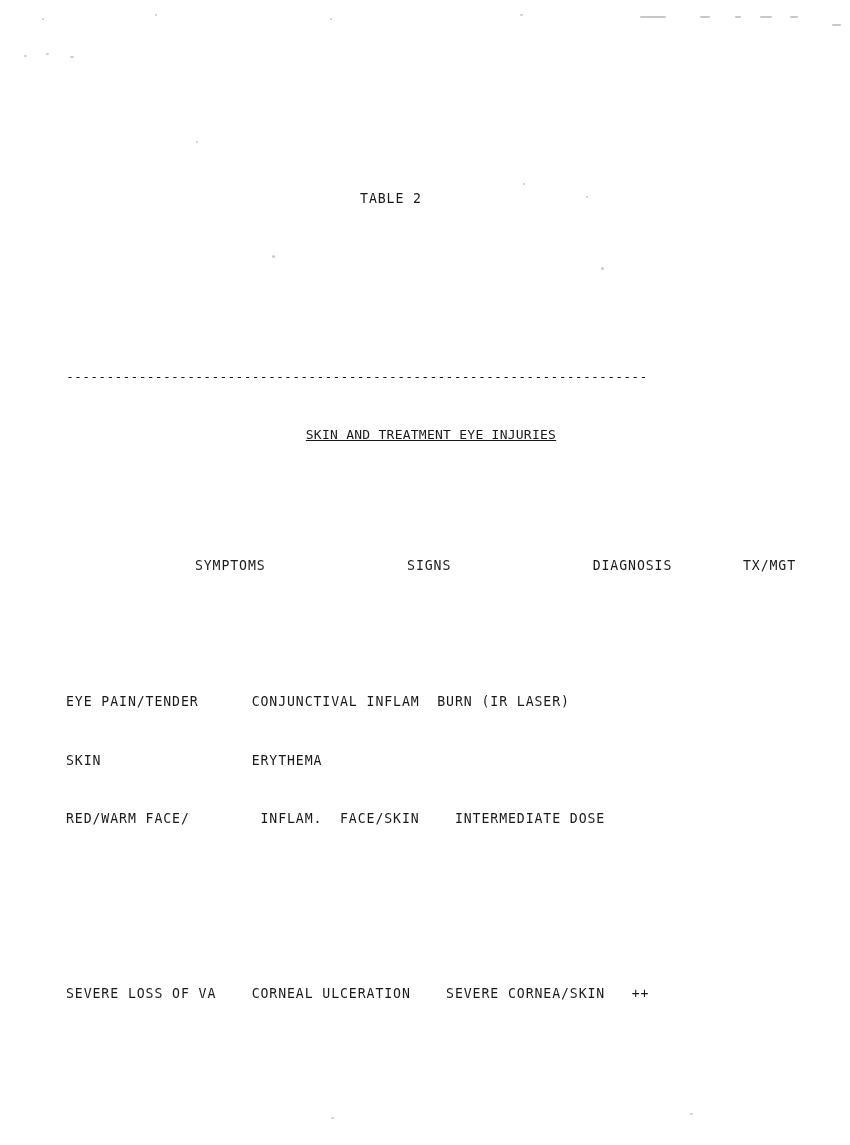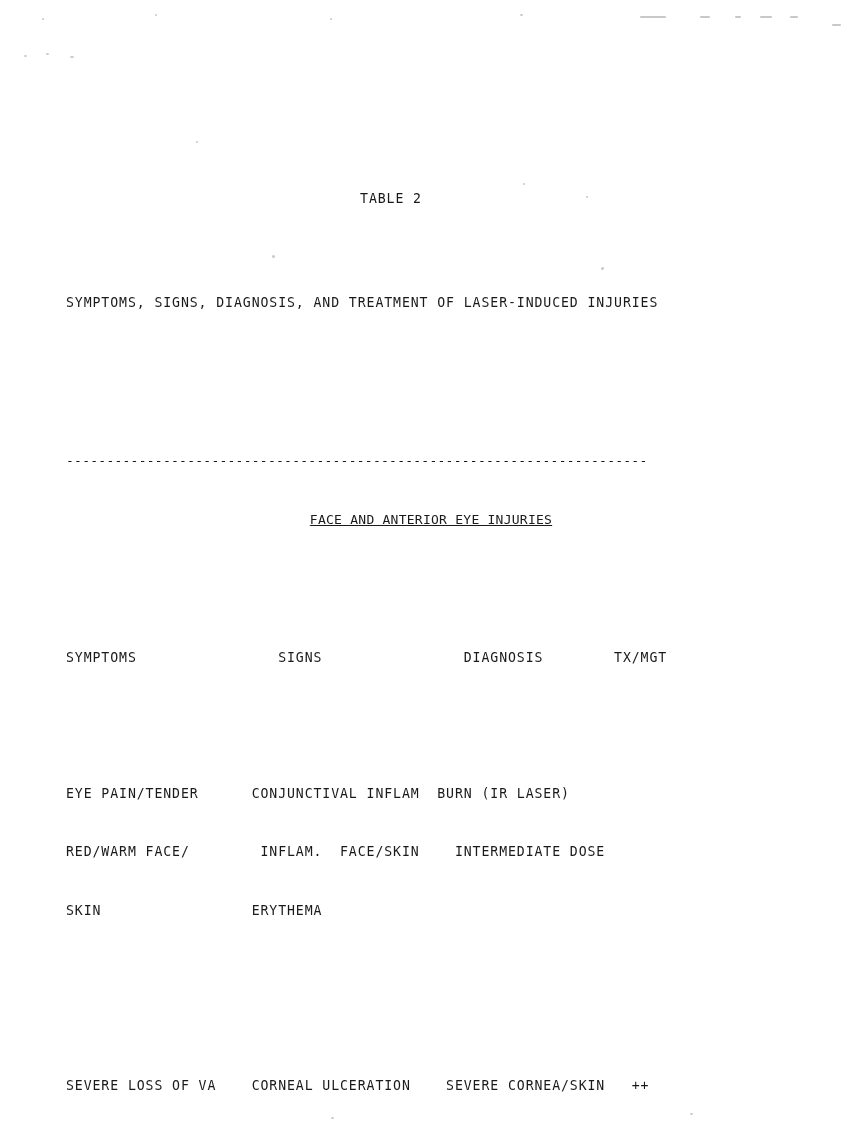--- a/index.html
+++ b/index.html
@@ -46,21 +46,22 @@
     margin-top: 26px;
     margin-left: 0px;
   }
   .rule {
     margin-top: 22px;
     white-space: pre;
     letter-spacing: 0.2px;
     font-size: 13px;
   }
   .colhead {
-    margin-top: 21px;
+    margin-top: 14px;
+    text-align: right;
   }
   .block {
     margin-top: 19px;
   }
   .dashrow {
     position: relative;
     height: 19.5px;
     white-space: pre;
     letter-spacing: 0.25px;
   }
@@ -109,39 +110,38 @@
   <div class="speck" style="left:586px; top:196px; width:2px; height:2px;"></div>
   <div class="speck" style="left:272px; top:255px; width:3px; height:3px;"></div>
   <div class="speck" style="left:601px; top:267px; width:3px; height:3px;"></div>
   <div class="speck" style="left:331px; top:1117px; width:3px; height:2px;"></div>
   <div class="speck" style="left:690px; top:1113px; width:3px; height:2px;"></div>
 
   <div class="doc">
 
     <div class="title">TABLE 2</div>
 
-    <div class="subtitle">SYMPTOMS, SIGNS, DIAGNOSIS, AND TREATMENT OF LASER-INDUCED INJURIES</div>
 
     
     <div class="rule">
       <div class="dashrow">
         <span class="dashes">------------------------------------------------------------------------</span>
       </div>
       <div class="dashrow">
         <span class="dashes">------------------------------------------------------------------------</span>
-        <span class="centered"><span class="inline-label u">FACE AND ANTERIOR EYE INJURIES</span></span>
+        <span class="centered"><span class="inline-label u">SKIN AND TREATMENT EYE INJURIES</span></span>
       </div>
     </div>
 
     <div class="colhead">SYMPTOMS                SIGNS                DIAGNOSIS        TX/MGT</div>
 
     <div class="block">
       <div>EYE PAIN/TENDER      CONJUNCTIVAL INFLAM  BURN (IR LASER)</div>
+      <div>SKIN                 ERYTHEMA</div>
       <div>RED/WARM FACE/        INFLAM.  FACE/SKIN    INTERMEDIATE DOSE</div>
-      <div>SKIN                 ERYTHEMA</div>
     </div>
 
     <div class="block">
       <div>SEVERE LOSS OF VA    CORNEAL ULCERATION    SEVERE CORNEA/SKIN   ++</div>
       
       
       
     </div>
 
     

